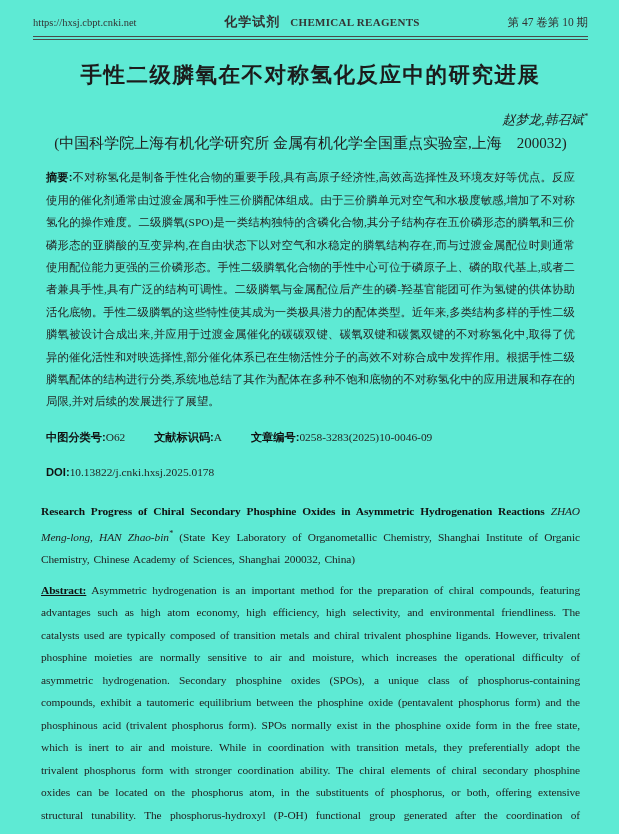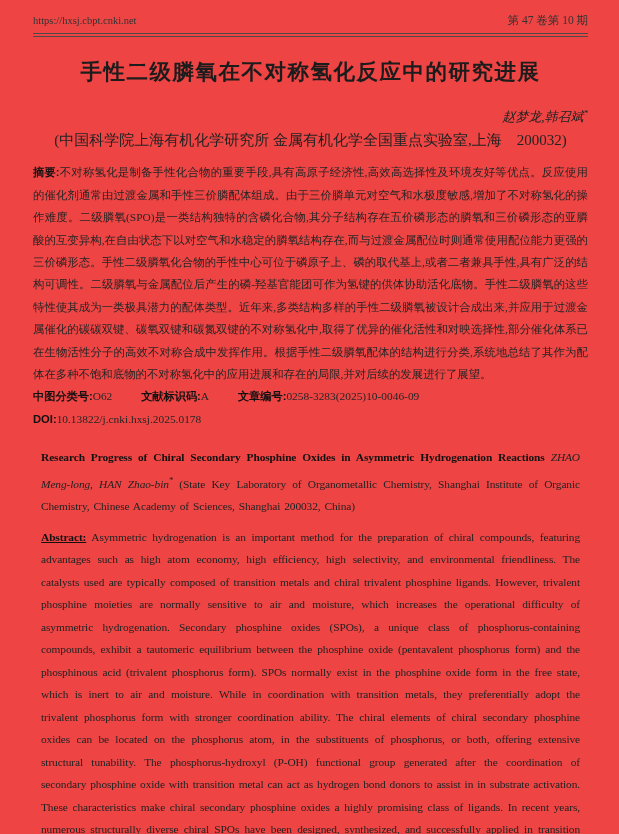--- a/index.html
+++ b/index.html
@@ -1,20 +1,20 @@
 <!DOCTYPE html>
 <html><head>
 <meta charset="utf-8">
 <style>
   html,body{margin:0;padding:0;background:#e8e8e8;}
   .page{
     position:relative;
     width:619px;height:834px;
     margin:0 auto;
-    background:#ef4444;
+    background:#5eead4;
     box-sizing:border-box;
     padding:13px 31px 0 33px;
     overflow:hidden;
     color:#2b2b2b;
     font-family:"Liberation Serif","DejaVu Serif",serif;
   }
   
   .running-head{
     display:flex;justify-content:space-between;align-items:baseline;
     font-size:10.5px;color:#333;margin-bottom:5px;
@@ -26,21 +26,21 @@
   
   .title-cn{
     margin-top:20px;text-align:center;
     font-family:Liberation Serif, serif;
     font-weight:700;font-size:21.5px;letter-spacing:1.5px;color:#1c1c1c;
   }
   .authors-cn{margin-top:22px;text-align:right;font-size:13px;font-style:italic;color:#222;font-family:Liberation Serif, serif;}
   .authors-cn sup{font-size:9px;}
   .affil-cn{margin-top:5px;text-align:center;font-size:15px;color:#222;}
   .cn-block{margin-top:11px;font-size:11.4px;line-height:22.4px;text-align:justify;color:#252525;}
-  .cn-block p{margin:0;}
+  .cn-block p{margin:13px;}
   .lbl{font-weight:700;color:#111;font-family:"Liberation Sans","DejaVu Sans",sans-serif;font-size:11.2px;}
   .meta-line .seg{margin-right:26px;}
   .meta-line .seg:last-child{margin-right:0;}
   .val{font-size:11.4px;}
   
   .en-block{
     margin-top:16px;font-size:11.4px;line-height:22.5px;
     text-align:justify;letter-spacing:-0.1px;word-spacing:1.2px;color:#222;
   }
   .en-block p{margin:8px;}
@@ -49,20 +49,23 @@
   .en-authors sup{font-size:8.5px;}
   .en-lbl{font-weight:700;color:#111;text-decoration:underline;}
 </style>
 </head>
 <body>
 
 <div class="page">
 
   <div class="running-head">
     <span class="rh-left">https://hxsj.cbpt.cnki.net</span>
+    <span class="rh-center">
+      <span class="cn">化学试剂</span><span>CHEMICAL REAGENTS</span>
+    </span>
     <span class="rh-right">第 47 卷第 10 期</span>
   </div>
   <div class="head-rule"></div>
 
   <div class="title-cn">手性二级膦氧在不对称氢化反应中的研究进展</div>
   <div class="authors-cn"><span>赵梦龙,韩召斌</span><sup>*</sup></div>
   <div class="affil-cn">(中国科学院上海有机化学研究所 金属有机化学全国重点实验室,上海　200032)</div>
 
   <div class="cn-block">
     <p><span class="lbl">摘要:</span><span>不对称氢化是制备手性化合物的重要手段,具有高原子经济性,高效高选择性及环境友好等优点。反应使用的催化剂通常由过渡金属和手性三价膦配体组成。由于三价膦单元对空气和水极度敏感,增加了不对称氢化的操作难度。二级膦氧(SPO)是一类结构独特的含磷化合物,其分子结构存在五价磷形态的膦氧和三价磷形态的亚膦酸的互变异构,在自由状态下以对空气和水稳定的膦氧结构存在,而与过渡金属配位时则通常使用配位能力更强的三价磷形态。手性二级膦氧化合物的手性中心可位于磷原子上、磷的取代基上,或者二者兼具手性,具有广泛的结构可调性。二级膦氧与金属配位后产生的磷-羟基官能团可作为氢键的供体协助活化底物。手性二级膦氧的这些特性使其成为一类极具潜力的配体类型。近年来,多类结构多样的手性二级膦氧被设计合成出来,并应用于过渡金属催化的碳碳双键、碳氧双键和碳氮双键的不对称氢化中,取得了优异的催化活性和对映选择性,部分催化体系已在生物活性分子的高效不对称合成中发挥作用。根据手性二级膦氧配体的结构进行分类,系统地总结了其作为配体在多种不饱和底物的不对称氢化中的应用进展和存在的局限,并对后续的发展进行了展望。</span></p>

